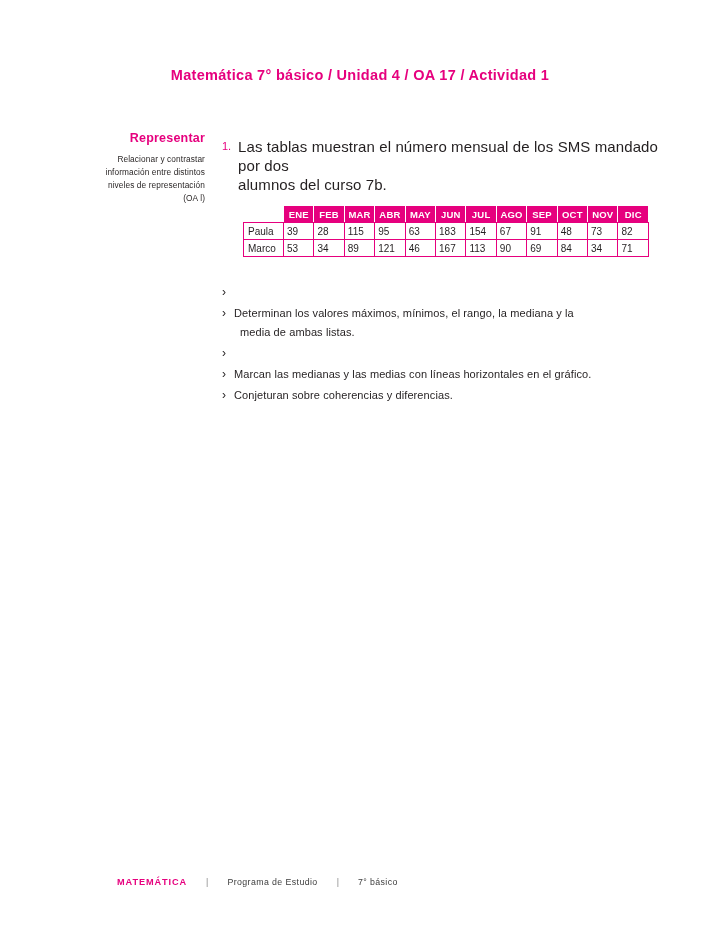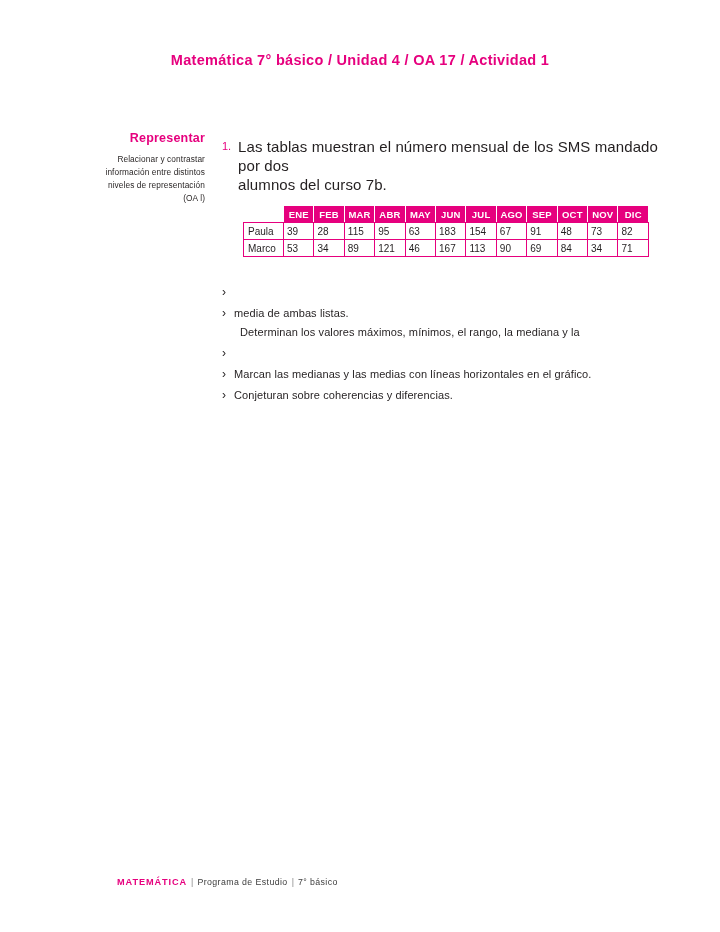--- a/index.html
+++ b/index.html
@@ -6,21 +6,21 @@
   html,body {
     width:720px; height:932px;
     background:#ffffff;
     font-family:"Liberation Sans", sans-serif;
     color:#231f20;
   }
   .page { position:relative; width:720px; height:932px; overflow:hidden; background:#fff; }
 
   
   .page-title {
-    position:absolute; top:52px; left:0; width:720px;
+    position:absolute; top:67px; left:0; width:720px;
     text-align:center;
     color:#e6007e; font-size:14.5px; font-weight:bold; letter-spacing:.3px;
   }
 
   
   .sidebar {
     position:absolute; left:78px; top:131px; width:127px;
     text-align:right;
   }
   .sidebar-heading {
@@ -60,21 +60,21 @@
   
   .task-list { list-style:none; margin-top:26px; }
   .task-item { display:flex; margin-bottom:2px; }
   .task-bullet { flex:0 0 12px; font-size:12px; line-height:19px; color:#231f20; }
   .task-text { font-size:11px; line-height:19px; letter-spacing:.1px; max-width:408px; }
   .task-line + .task-line { padding-left:6px; }
 
   
   .footer {
     position:absolute; left:117px; top:877px;
-    display:flex; align-items:center; gap:4px;
+    display:flex; align-items:center; gap:19px;
     font-size:8.8px;
   }
   .footer-brand { color:#e6007e; font-weight:bold; letter-spacing:.9px; font-size:9.2px; }
   .footer-sep { color:#8a8a8a; }
   .footer-text { color:#3c3c3c; letter-spacing:.4px; }
 </style>
 </head>
 <body>
 
 <div class="page">
@@ -156,22 +156,22 @@
         </tbody>
     </table>
 
     <ul class="task-list">
         <li class="task-item">
           <span class="task-bullet">›</span>
         </li>
         <li class="task-item">
           <span class="task-bullet">›</span>
           <span class="task-text">
+            <div class="task-line">Determinan los valores máximos, mínimos, el rango, la mediana y la</div>
             <div class="task-line">media de ambas listas.</div>
-            <div class="task-line">Determinan los valores máximos, mínimos, el rango, la mediana y la</div>
           </span>
         </li>
         <li class="task-item">
           <span class="task-bullet">›</span>
         </li>
         <li class="task-item">
           <span class="task-bullet">›</span>
           <span class="task-text">
             <div class="task-line">Marcan las medianas y las medias con líneas horizontales en el gráfico.</div>
           </span>

